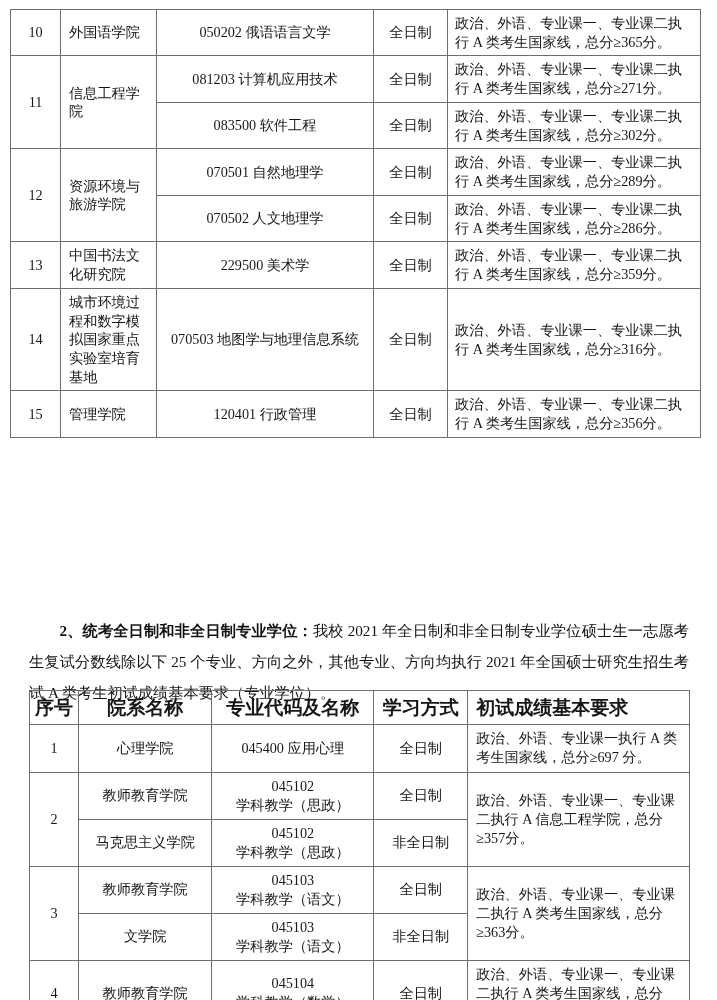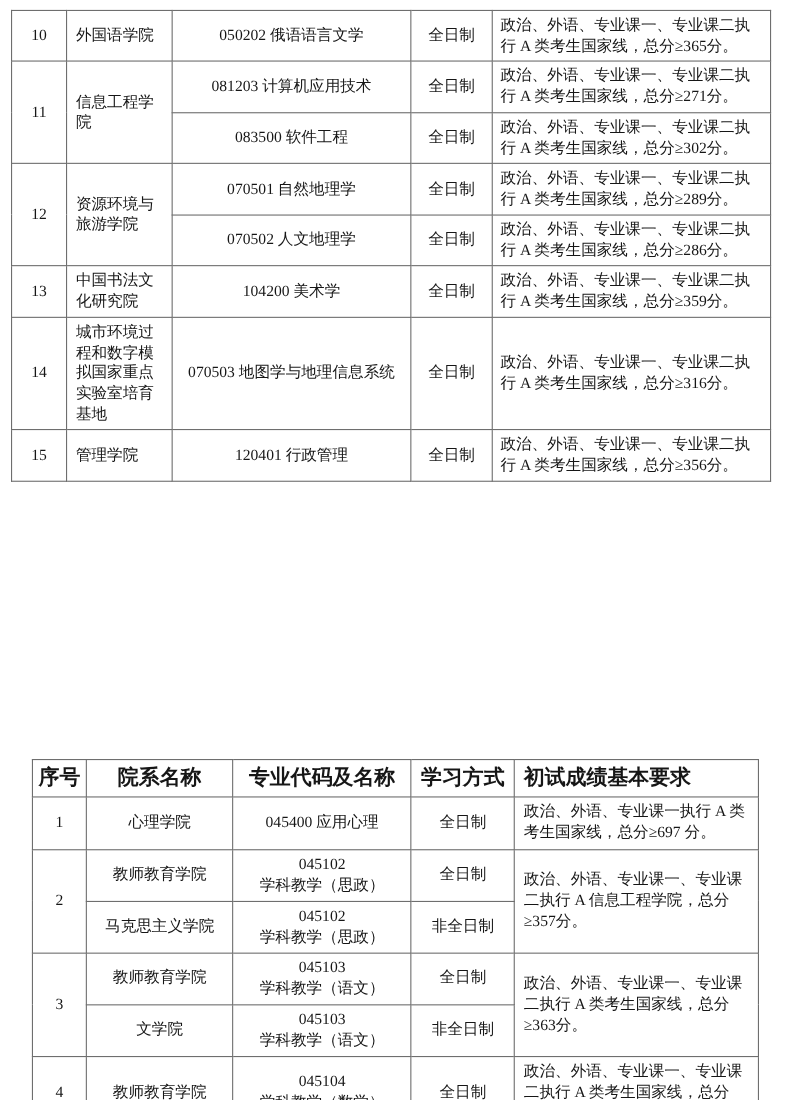--- a/index.html
+++ b/index.html
@@ -112,21 +112,21 @@
       </tr>
       <tr>
         <td class="c-major">070502 人文地理学</td>
         <td class="c-mode">全日制</td>
         <td class="c-req">政治、外语、专业课一、专业课二执行 A 类考生国家线，总分≥286分。</td>
       </tr>
 
       <tr>
         <td class="c-no">13</td>
         <td class="c-dept">中国书法文化研究院</td>
-        <td class="c-major">104200  美术学</td>
+        <td class="c-major">229500  美术学</td>
         <td class="c-mode">全日制</td>
         <td class="c-req">政治、外语、专业课一、专业课二执行 A 类考生国家线，总分≥359分。</td>
       </tr>
 
       <tr>
         <td class="c-no">14</td>
         <td class="c-dept">城市环境过程和数字模拟国家重点实验室培育基地</td>
         <td class="c-major">070503 地图学与地理信息系统</td>
         <td class="c-mode">全日制</td>
         <td class="c-req">政治、外语、专业课一、专业课二执行 A 类考生国家线，总分≥316分。</td>
@@ -136,20 +136,21 @@
         <td class="c-no">15</td>
         <td class="c-dept">管理学院</td>
         <td class="c-major">120401 行政管理</td>
         <td class="c-mode">全日制</td>
         <td class="c-req">政治、外语、专业课一、专业课二执行 A 类考生国家线，总分≥356分。</td>
       </tr>
 
     </tbody>
   </table>
 
+  <p class="para"><b>2、统考全日制和非全日制专业学位：</b><span>我校 2021 年全日制和非全日制专业学位硕士生一志愿考生复试分数线除以下 25 个专业、方向之外，其他专业、方向均执行 2021 年全国硕士研究生招生考试 A 类考生初试成绩基本要求（专业学位）。</span></p>
 
   <table class="grid" id="table2">
     <thead>
       <tr>
         <th class="c-no">序号</th>
         <th class="c-dept">院系名称</th>
         <th class="c-major">专业代码及名称</th>
         <th class="c-mode">学习方式</th>
         <th class="c-req">初试成绩基本要求</th>
       </tr>

